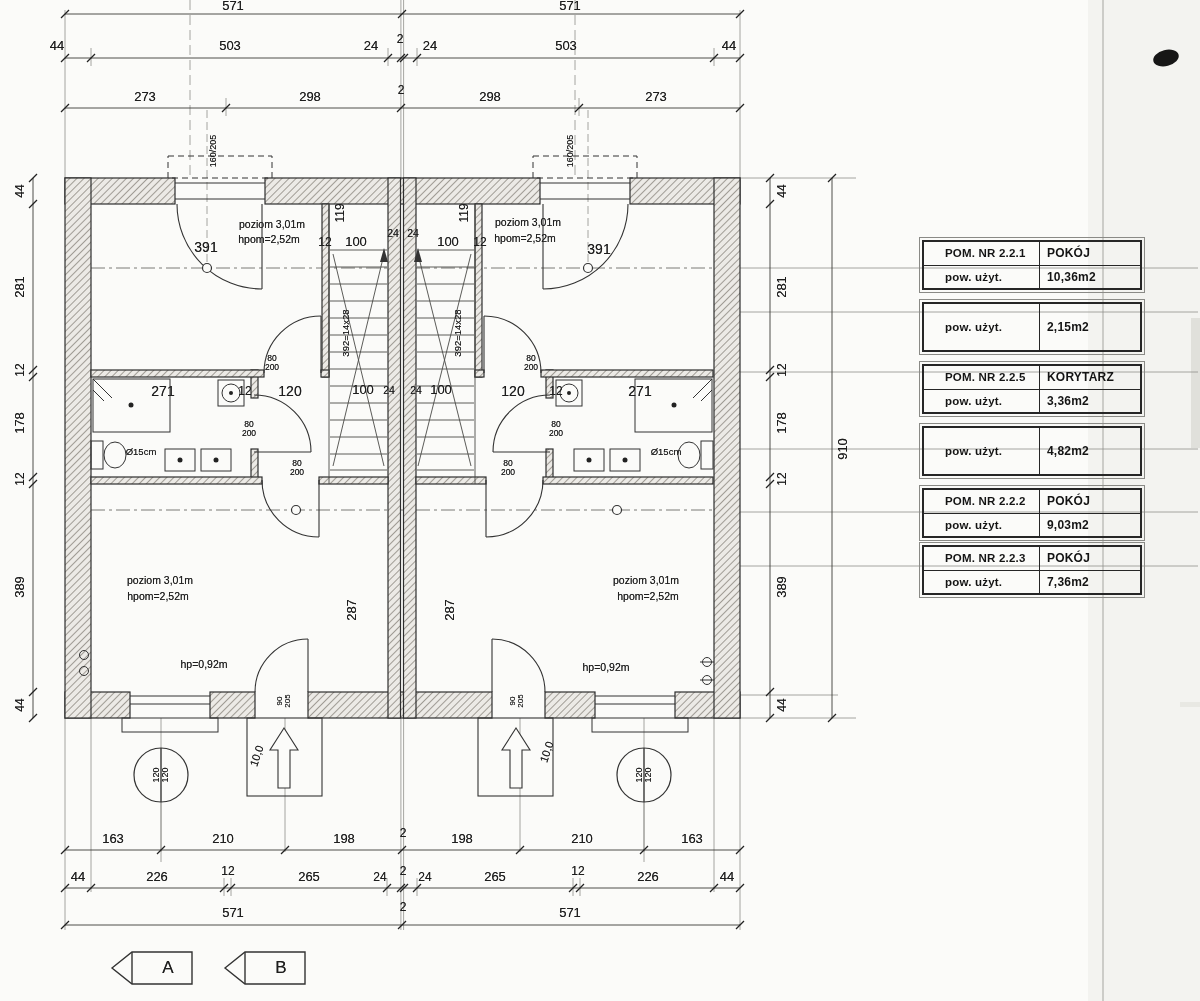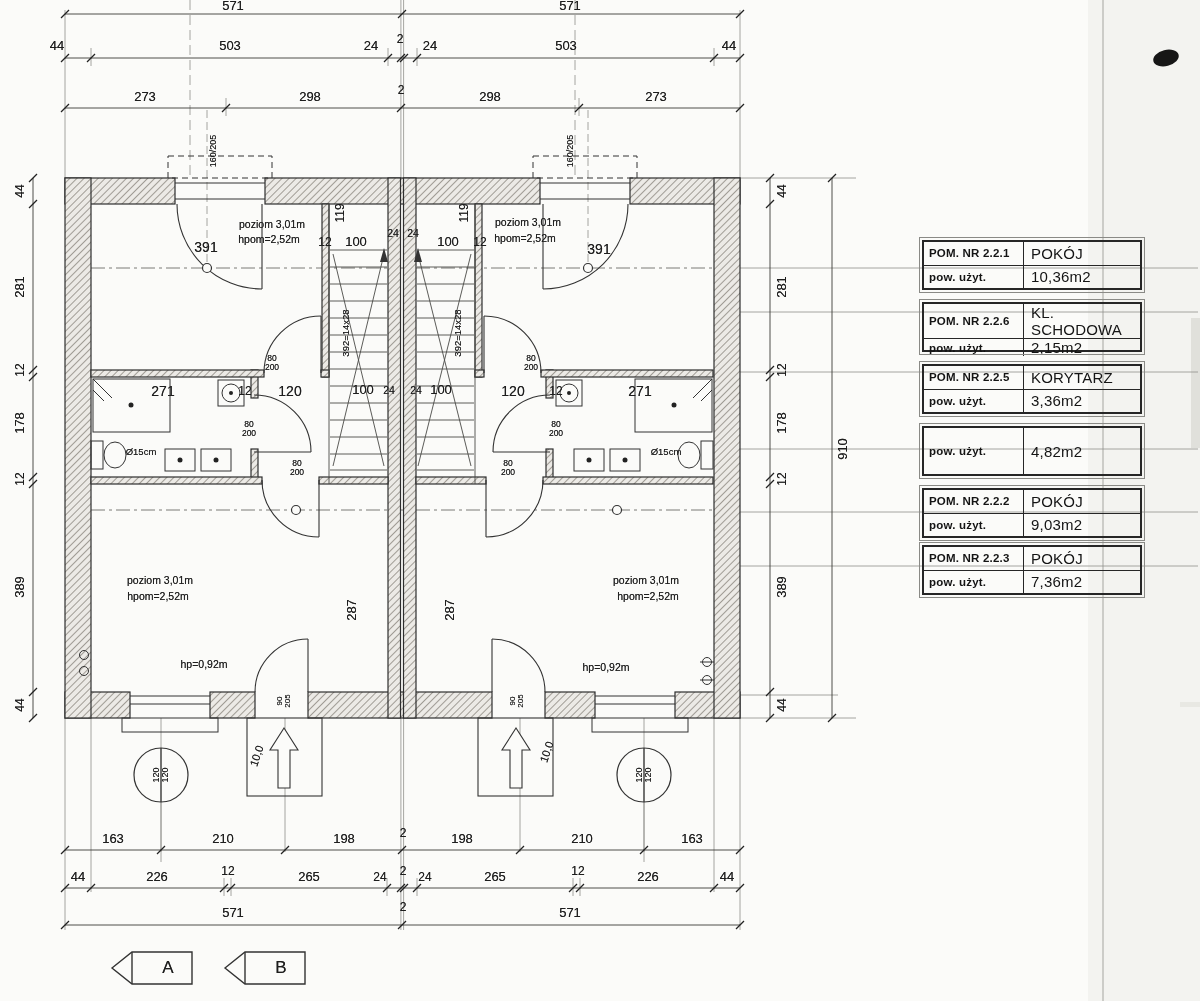--- a/index.html
+++ b/index.html
@@ -8,23 +8,23 @@
   svg{position:absolute;left:0;top:0;}
   #labels-root .ann{
     position:absolute;color:#1d1d1d;white-space:pre-line;text-align:center;line-height:1.02;
     text-shadow:0 0 .5px #555;transform-origin:center center;pointer-events:none;}
   .ltable{position:absolute;left:922px;width:216px;height:46px;border:2px solid #262626;
           outline:1px solid #8a8a86;outline-offset:2px;display:flex;flex-direction:column;
           background:transparent;}
   .lrow{flex:1;display:flex;align-items:stretch;}
   .lrow.first{border-bottom:1.6px solid #262626;}
   .lcell-l{width:94px;border-right:1.6px solid #262626;display:flex;align-items:center;
-           padding-left:5px;font-size:11.5px;font-weight:700;color:#141414;letter-spacing:.2px;}
-  .lcell-r{flex:1;display:flex;align-items:center;padding-left:7px;font-size:15px;
-           font-weight:400;color:#141414;letter-spacing:.2px;}
+           padding-left:21px;font-size:11.5px;font-weight:700;color:#141414;letter-spacing:.2px;}
+  .lcell-r{flex:1;display:flex;align-items:center;padding-left:7px;font-size:12px;
+           font-weight:700;color:#141414;letter-spacing:.2px;}
 </style>
 </head>
 <body>
 
 <div class="page">
 
 <svg width="1200" height="1001" viewBox="0 0 1200 1001">
   <defs>
     <pattern id="h" patternUnits="userSpaceOnUse" width="5" height="5" patternTransform="rotate(45)">
       <rect width="5" height="5" fill="#eceae6"></rect>
@@ -335,24 +335,20 @@
         <div class="lrow first">
           <div class="lcell-l">POM. NR 2.2.1</div>
           <div class="lcell-r">POKÓJ</div>
         </div>
         <div class="lrow">
           <div class="lcell-l">pow. użyt.</div>
           <div class="lcell-r">10,36m2</div>
         </div>
       </div>
       <div class="ltable" style="top: 302px;">
-        <div class="lrow first">
-          <div class="lcell-l">POM. NR 2.2.6</div>
-          <div class="lcell-r">KL. SCHODOWA</div>
-        </div>
         <div class="lrow">
           <div class="lcell-l">pow. użyt.</div>
           <div class="lcell-r">2,15m2</div>
         </div>
       </div>
       <div class="ltable" style="top: 364px;">
         <div class="lrow first">
           <div class="lcell-l">POM. NR 2.2.5</div>
           <div class="lcell-r">KORYTARZ</div>
         </div>

